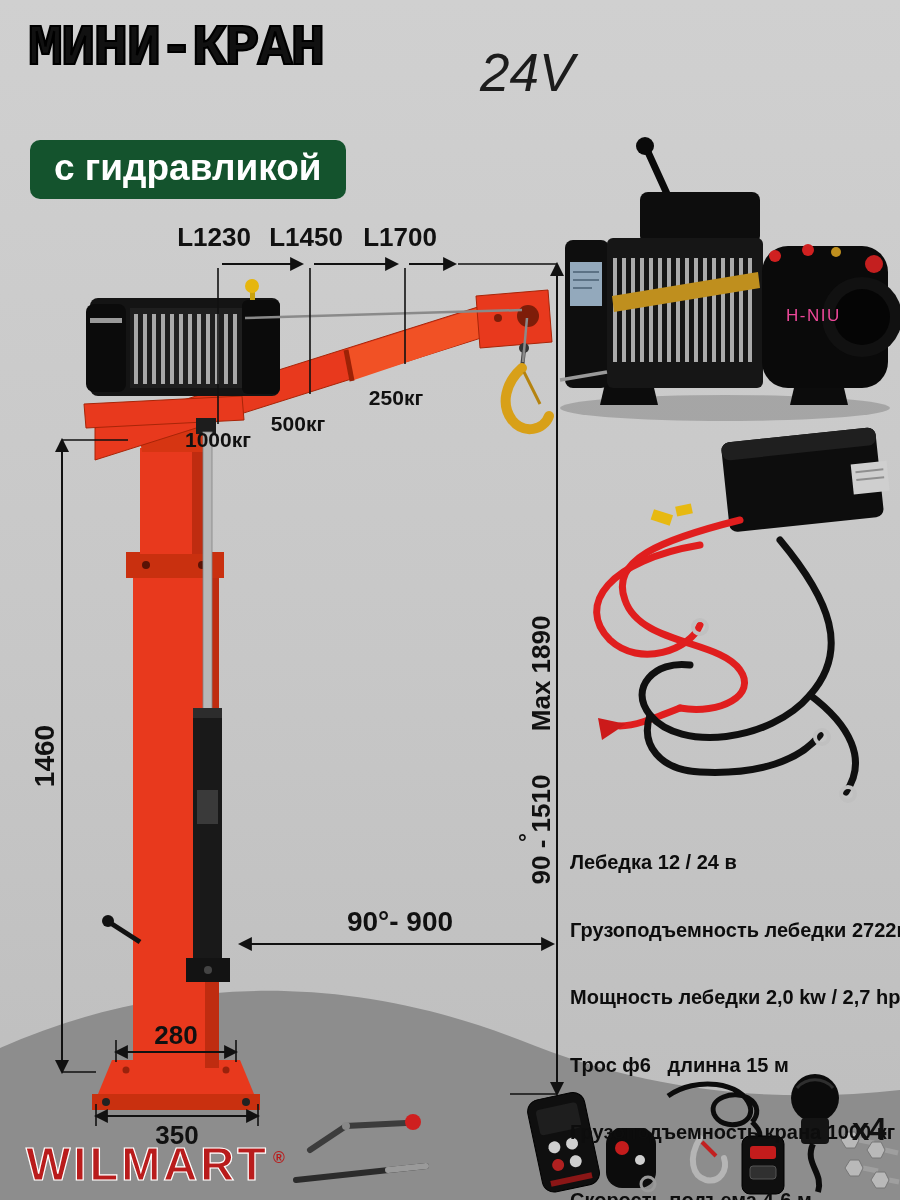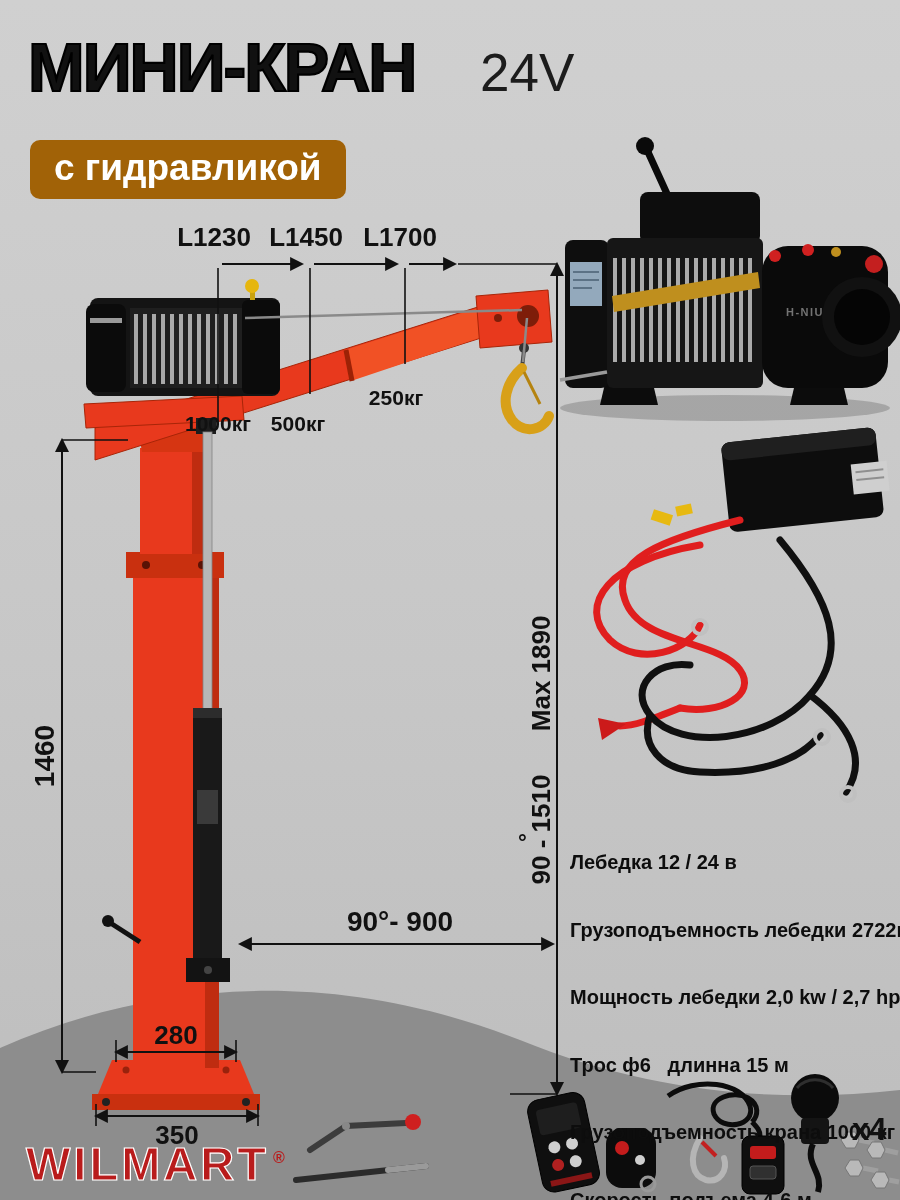--- a/index.html
+++ b/index.html
@@ -6,30 +6,30 @@
   html,body { width:900px; height:1200px; }
   body {
     position:relative; overflow:hidden;
     background:linear-gradient(180deg,#d0d0d0 0%,#c7c7c7 55%,#bdbdbd 100%);
     font-family:"Liberation Sans","DejaVu Sans",sans-serif; color:#111;
   }
   #scene { position:absolute; left:0; top:0; width:900px; height:1200px; }
   .label { position:absolute; white-space:pre; }
   .cx  { transform:translateX(-50%); }
   .rot { transform:translate(-50%,-50%) rotate(-90deg); }
-  .title   { left:28px; top:28px; font-size:68px; font-weight:900; letter-spacing:-2px; -webkit-text-stroke:2.2px #000; }
-  .voltage { left:480px; top:42px; font-size:53px; font-weight:500; color:#1c1c1c; }
-  .badge   { left:30px; top:140px; background:#a16207; color:#fff; font-size:37px; font-weight:700;
+  .title   { left:28px; top:16px; font-size:58px; font-weight:900; letter-spacing:-2px;font-family:Liberation Mono, monospace; -webkit-text-stroke:2.2px #000; }
+  .voltage { left:480px; top:42px; font-size:53px; font-weight:500; color:#1c1c1c;font-style:italic; }
+  .badge   { left:30px; top:140px; background:#14532d; color:#fff; font-size:37px; font-weight:700;
              padding:7px 24px 10px; border-radius:10px; }
   .dim   { font-weight:700; font-size:26px; color:#111; }
   .dim-s { font-weight:700; font-size:21px; color:#111; }
   .dim-l { font-weight:700; font-size:28px; color:#111; }
   .specs { position:absolute; left:570px; top:806px; font-size:20px; font-weight:700;
            line-height:22.5px; white-space:pre; color:#0d0d0d; }
-  .winch-brand { left:786px; top:306px; font-size:11px; font-weight:700; color:#737373; letter-spacing:1.5px; }
+  .winch-brand { left:786px; top:306px; font-size:17px; font-weight:400; color:#ec4899; letter-spacing:1.5px; }
   .brand { left:26px; top:1136px; font-size:47px; font-weight:900; color:#b91c1c; letter-spacing:3px; -webkit-text-stroke:1.2px #fff; }
   .brand sup { font-size:16px; font-weight:700; margin-left:4px; -webkit-text-stroke:0; }
   .x4 { left:852px; top:1112px; font-size:31px; font-weight:700; }
   .deg { left:518px; top:830px; font-size:22px; font-weight:700; }
 </style>
 </head>
 <body>
 
 <svg id="scene" viewBox="0 0 900 1200" xmlns="http://www.w3.org/2000/svg">
   <defs>
@@ -257,21 +257,21 @@
 </svg>
 
 <div class="label title">МИНИ-КРАН</div>
 <div class="label voltage">24V</div>
 <div class="label badge">с гидравликой</div>
 
 <div class="label dim cx" style="left:214px;top:222px">L1230</div>
 <div class="label dim cx" style="left:306px;top:222px">L1450</div>
 <div class="label dim cx" style="left:400px;top:222px">L1700</div>
 
-<div class="label dim-s cx" style="left:218px;top:412px">1000кг</div>
+<div class="label dim-s cx" style="left:218px;top:428px">1000кг</div>
 <div class="label dim-s cx" style="left:298px;top:412px">500кг</div>
 <div class="label dim-s cx" style="left:396px;top:386px">250кг</div>
 
 <div class="label dim-l rot" style="left:45px;top:756px">1460</div>
 <div class="label dim rot" style="left:541px;top:750px">90 - 1510      Max 1890</div>
 <div class="label deg">°</div>
 <div class="label dim-l cx" style="left:400px;top:906px">90°- 900</div>
 <div class="label dim cx" style="left:176px;top:1020px">280</div>
 <div class="label dim cx" style="left:177px;top:1120px">350</div>
 

